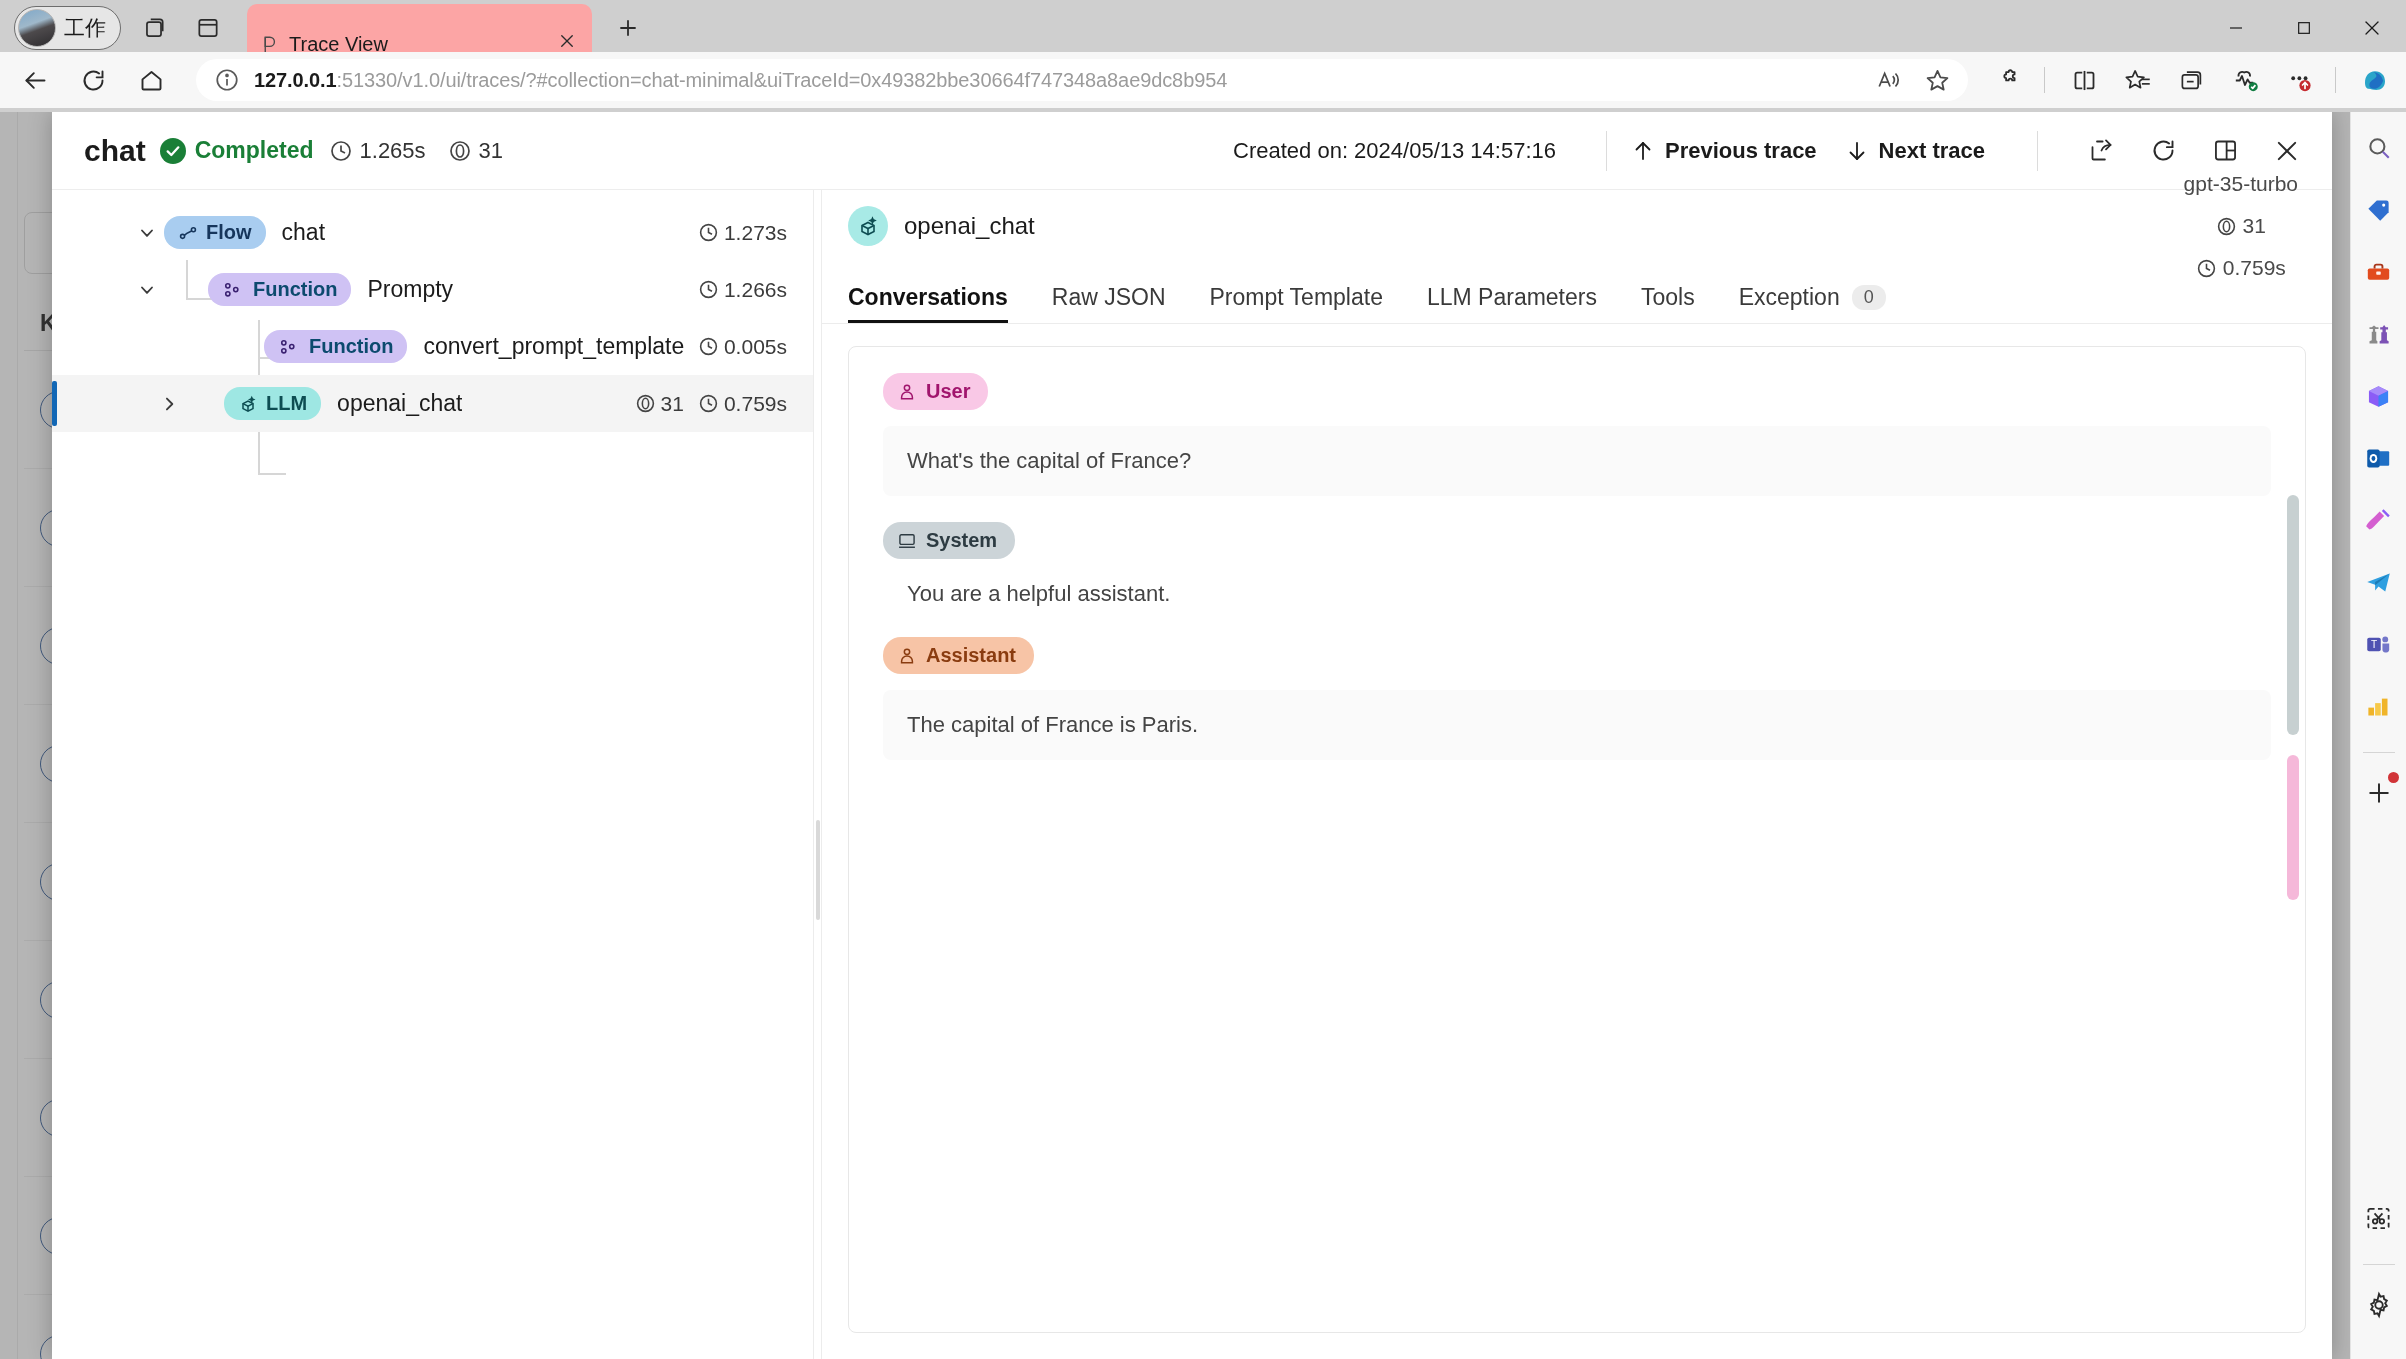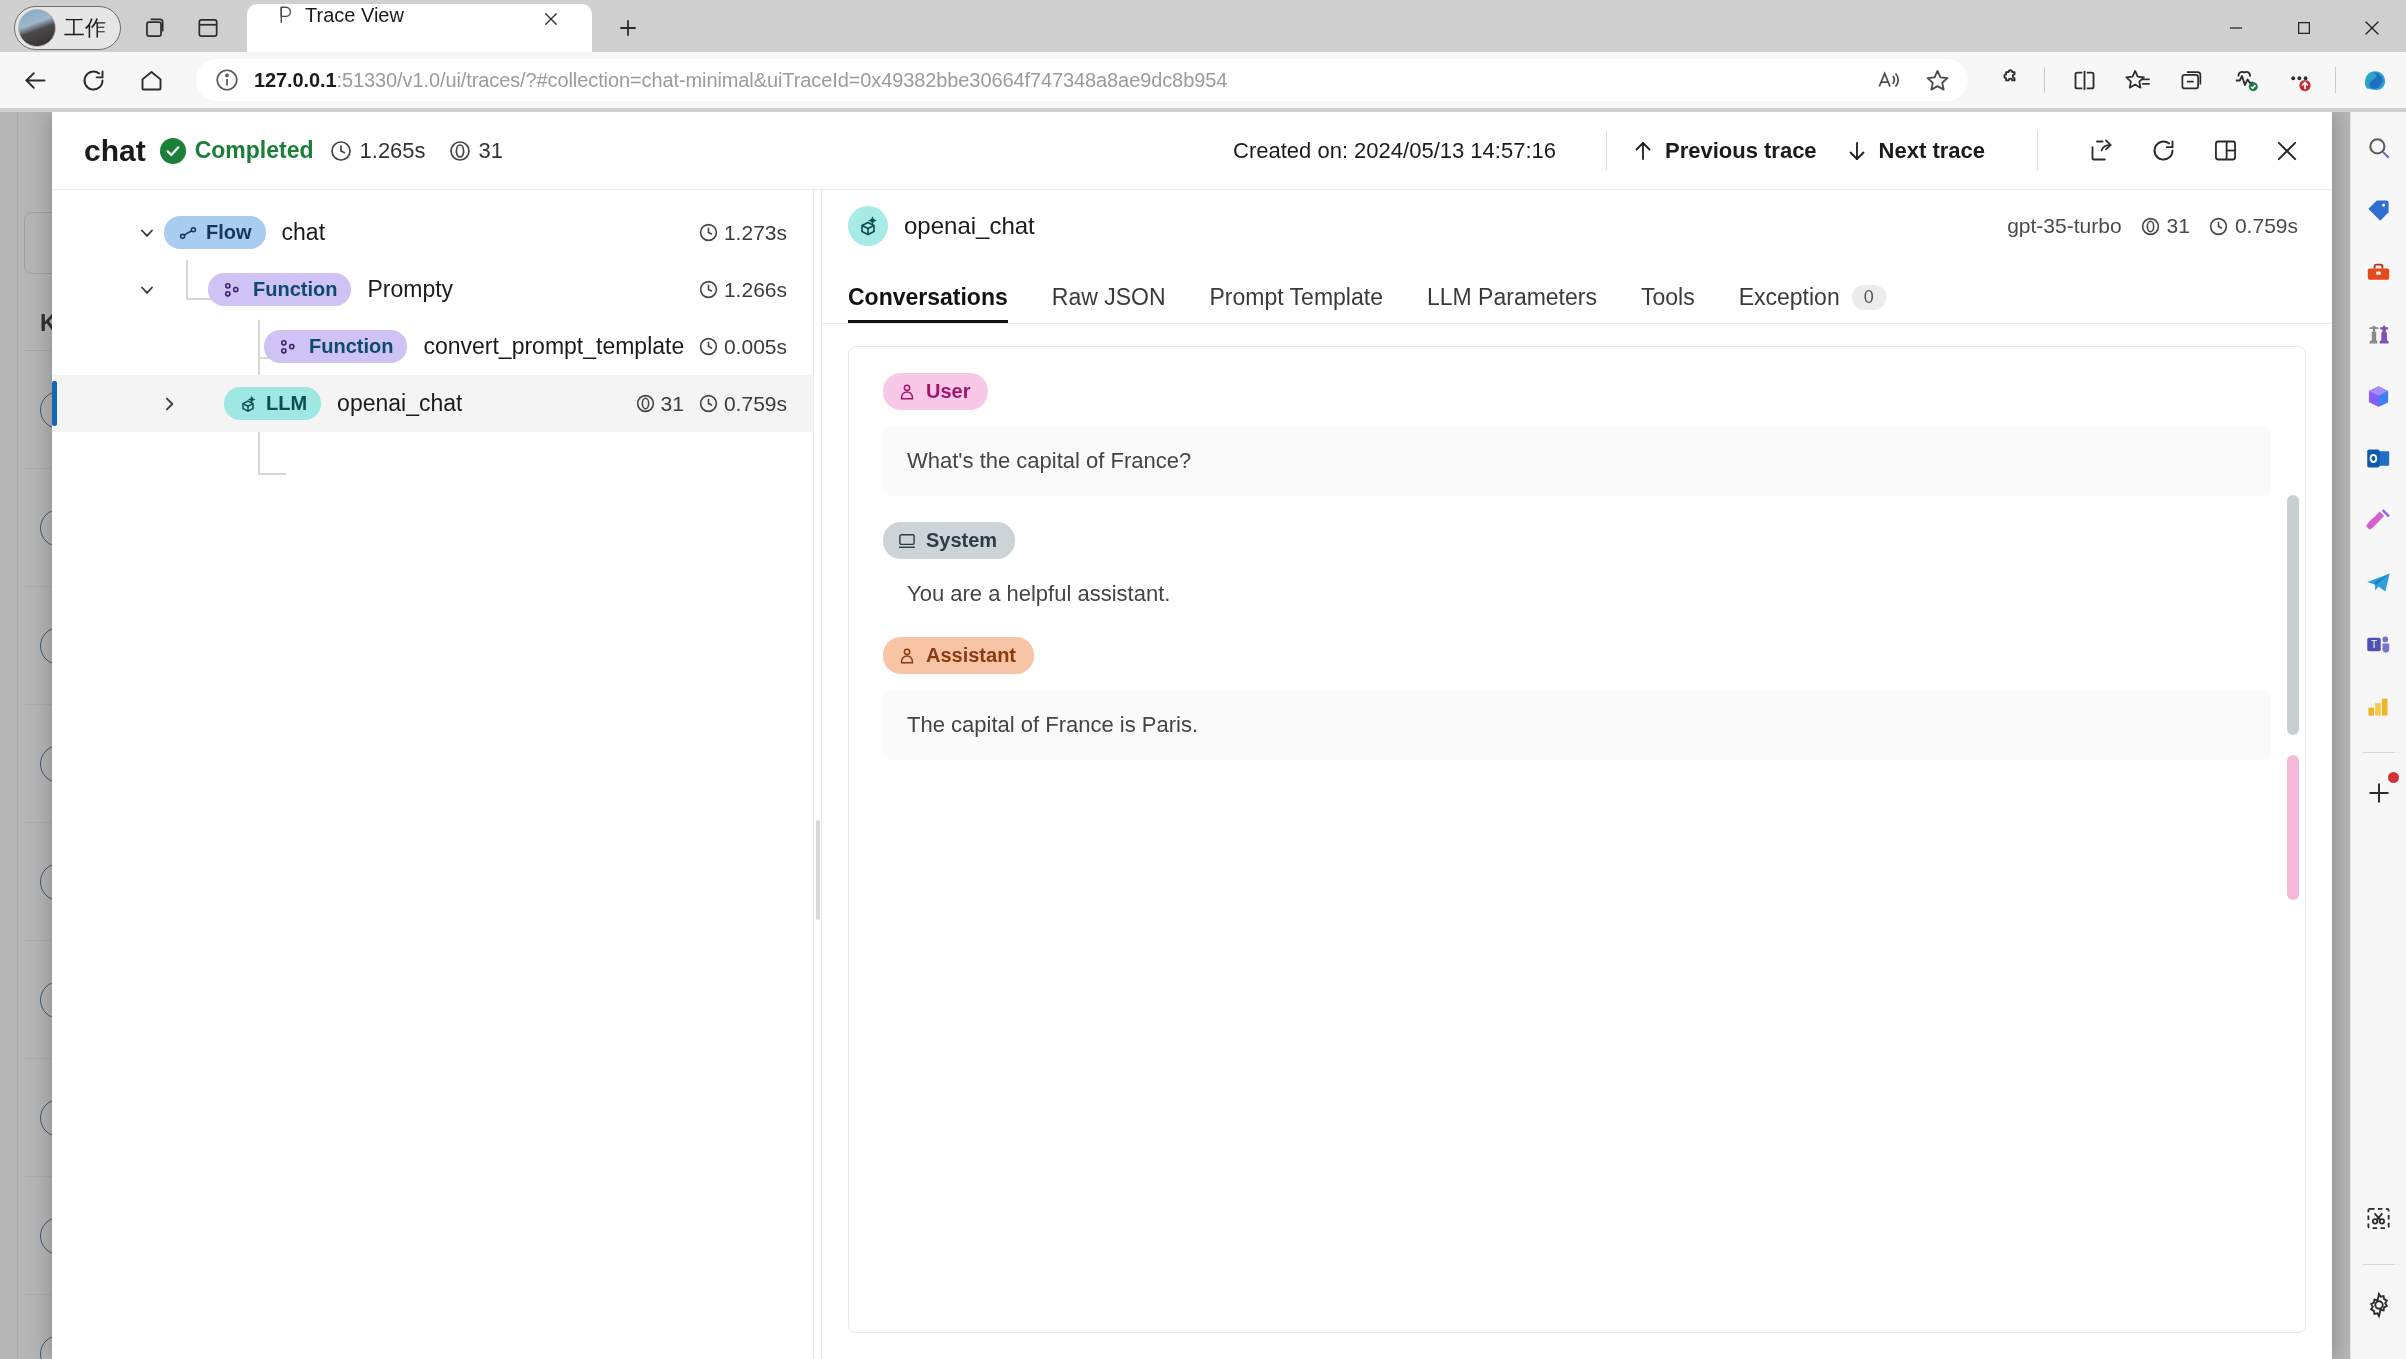--- a/index.html
+++ b/index.html
@@ -33,22 +33,22 @@
   }
   .profile-text { font-size: 21px; color: #1b1b1b; white-space: nowrap; }
 
   .chrome-icon-btn {
     width: 42px; height: 42px; margin-left: 12px;
     display: flex; align-items: center; justify-content: center;
     border-radius: 6px; color: #2b2b2b;
   }
   .tab {
     margin-left: 18px; height: 52px; width: 345px;
-    background: #ffffff; border-radius: 10px 10px 0 0;
-    display: flex; align-items: flex-start; gap: 10px; padding: 0 26px;
+    background: #fca5a5; border-radius: 10px 10px 0 0;
+    display: flex; align-items: flex-end; gap: 10px; padding: 0 10px;
     align-self: flex-end;
   }
   .tab-title { font-size: 20px; color: #1b1b1b; flex: 1; white-space: nowrap;
                overflow: hidden; text-overflow: ellipsis; }
   .tab-close { width: 30px; height: 30px; display:flex; align-items:center;
                justify-content:center; color:#2b2b2b; border-radius:4px; font-size: 20px;}
   .newtab-btn { width: 40px; height: 40px; margin-left: 16px; display:flex;
                 align-items:center; justify-content:center; color:#2b2b2b; font-size: 26px;}
 
   .win-controls { position:absolute; right:0; top:0; height:56px; display:flex; }
@@ -171,21 +171,21 @@
   
   .detail-panel { flex:1; min-width:0; display:flex; flex-direction:column; }
   .detail-head { height: 72px; flex:none; display:flex; align-items:center;
                  padding: 0 34px 0 26px; }
   .llm-avatar {
     width: 40px; height: 40px; border-radius: 50%; background:#a8eae6;
     display:flex; align-items:center; justify-content:center; flex:none; margin-right: 16px;
   }
   .detail-name { font-size: 24px; color:#1b1b1b; }
   .detail-meta { margin-left:auto; display:flex; align-items:center; gap: 18px;
-                 font-size: 21px; color:#4a4a4a; white-space:nowrap; }
+                 font-size: 21px; color:#4a4a4a; white-space:nowrap;flex-direction:column; }
   .detail-meta .m { display:flex; align-items:center; gap:6px; }
 
   .tabs-row { height: 62px; flex:none; display:flex; align-items:flex-end;
               padding: 0 26px; border-bottom:1px solid #ececec; gap: 44px; }
   .tab-item { font-size: 23px; color:#3a3a3a; padding-bottom: 12px; position:relative;
               white-space:nowrap; display:flex; align-items:center; gap: 12px;}
   .tab-item.active { color:#111; font-weight:700; }
   .tab-item.active::after { content:""; position:absolute; left:0; right:0; bottom:0;
                             height:3px; background:#111; }
   .count-pill { background:#ececec; color:#555; border-radius: 12px; padding: 2px 12px;

